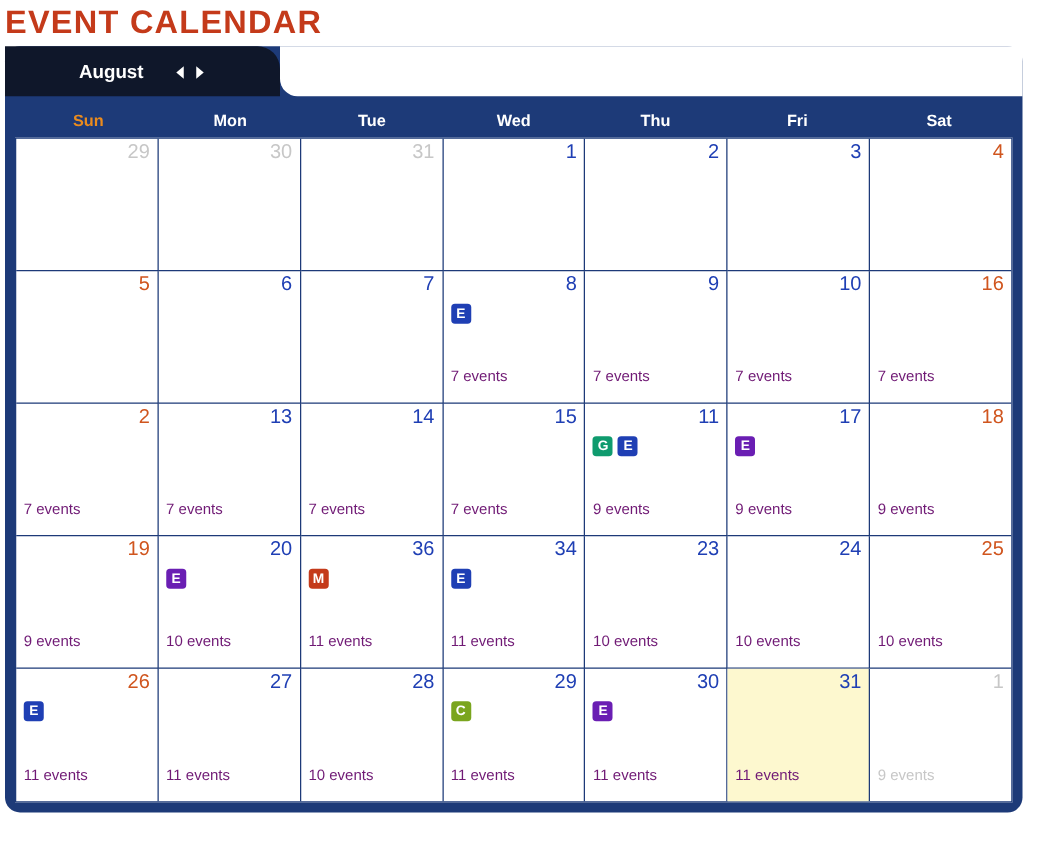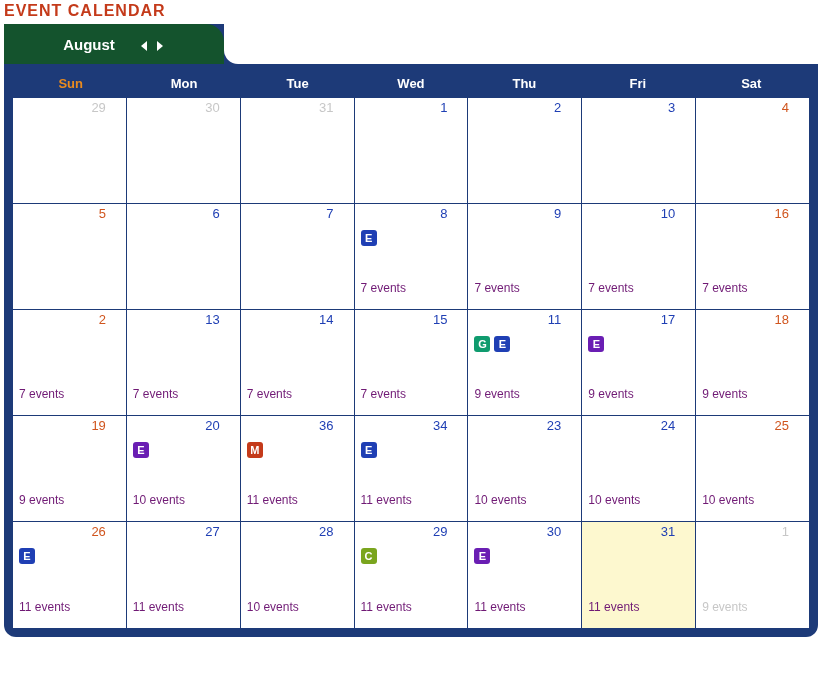--- a/index.html
+++ b/index.html
@@ -6,39 +6,39 @@
   body {
     margin: 0;
     padding: 0;
     font-family: "Trebuchet MS", "Lucida Grande", Verdana, sans-serif;
     background: #fff;
     width: 831px;
   }
   .title {
     color: #c43a1a;
     font-weight: bold;
-    font-size: 16px;
+    font-size: 26px;
     letter-spacing: 1px;
     margin: 2px 0 4px 4px;
   }
   .cal-frame {
     background: #1d3a78;
     border-radius: 12px;
     padding: 0 0 6px 0;
     margin: 0 4px 4px 4px;
     width: 814px;
   }
   .month-tab-row {
     display: flex;
     height: 40px;
   }
   .month-tab {
     width: 220px;
     height: 40px;
-    background: #14532d;
+    background: #0f172a;
     border-top-right-radius: 18px;
     display: flex;
     align-items: center;
     justify-content: center;
     gap: 24px;
     color: white;
     font-weight: bold;
     font-size: 15px;
   }
   .month-tab .arrows {
@@ -90,22 +90,22 @@
     display: flex;
     flex-direction: column;
     cursor: pointer;
   }
   .week:last-child .day { border-bottom: none; }
   .day:last-child { border-right: none; }
   .day.highlight { background: #fdf8cf; }
   .daynum {
     position: absolute;
     top: 2px;
-    right: 20px;
-    font-size: 13px;
+    right: 6px;
+    font-size: 16px;
   }
   .daynum.out { color: #c7c7c7; }
   .daynum.sun, .daynum.sat { color: #d0551e; }
   .daynum.wk { color: #1f3fb4; }
   .badges {
     margin-top: 22px;
     display: flex;
     gap: 4px;
     min-height: 18px;
   }

